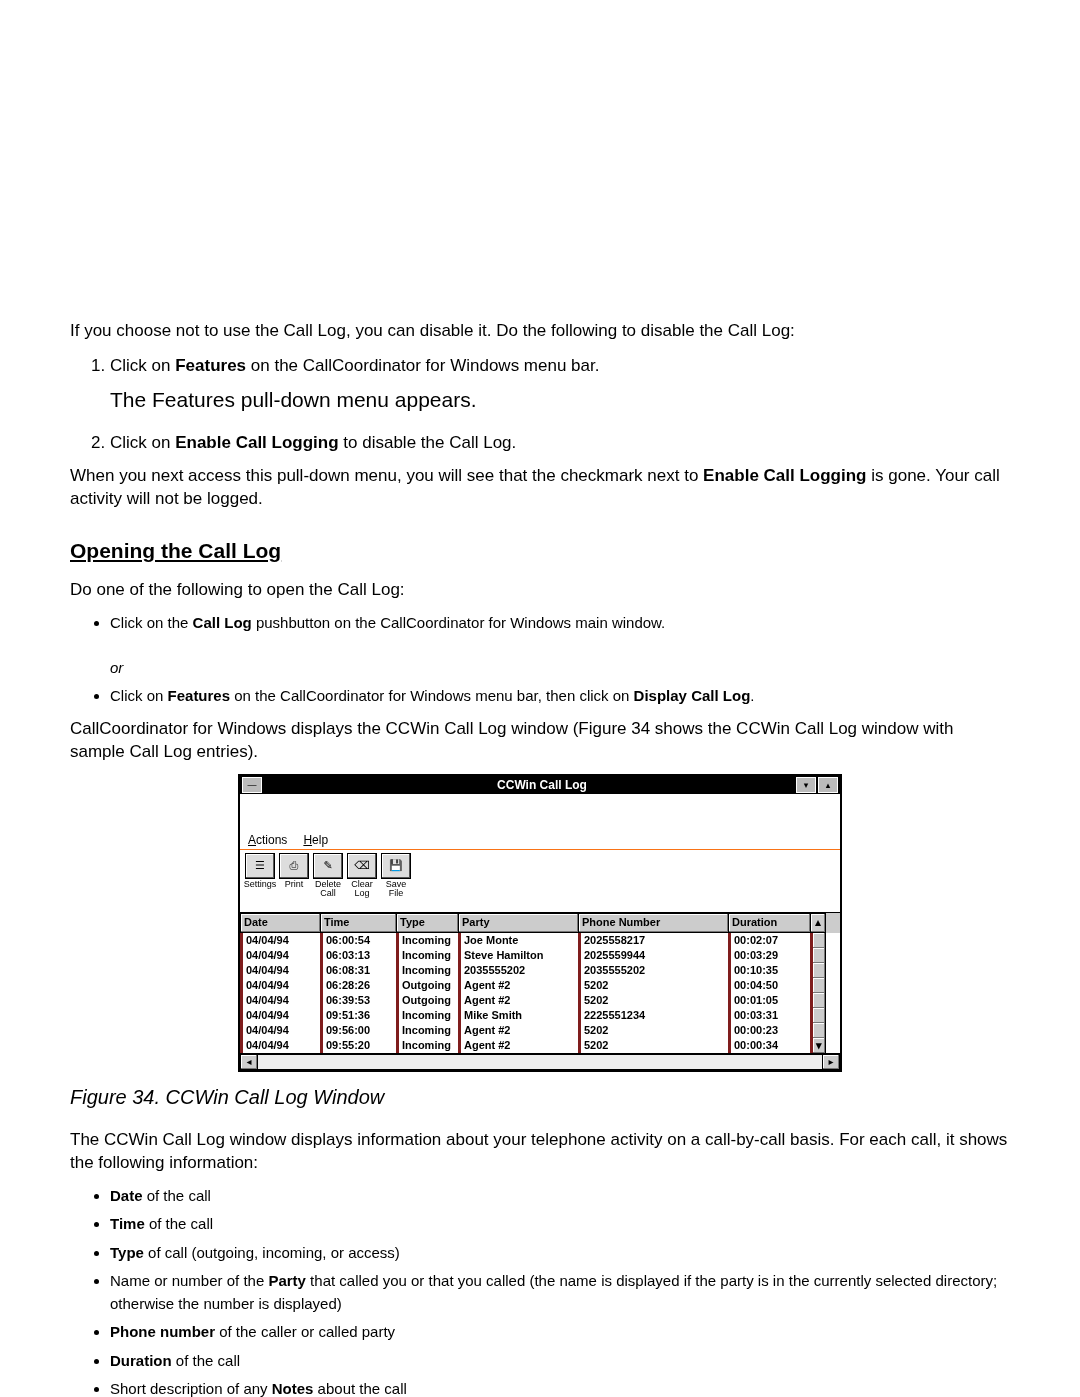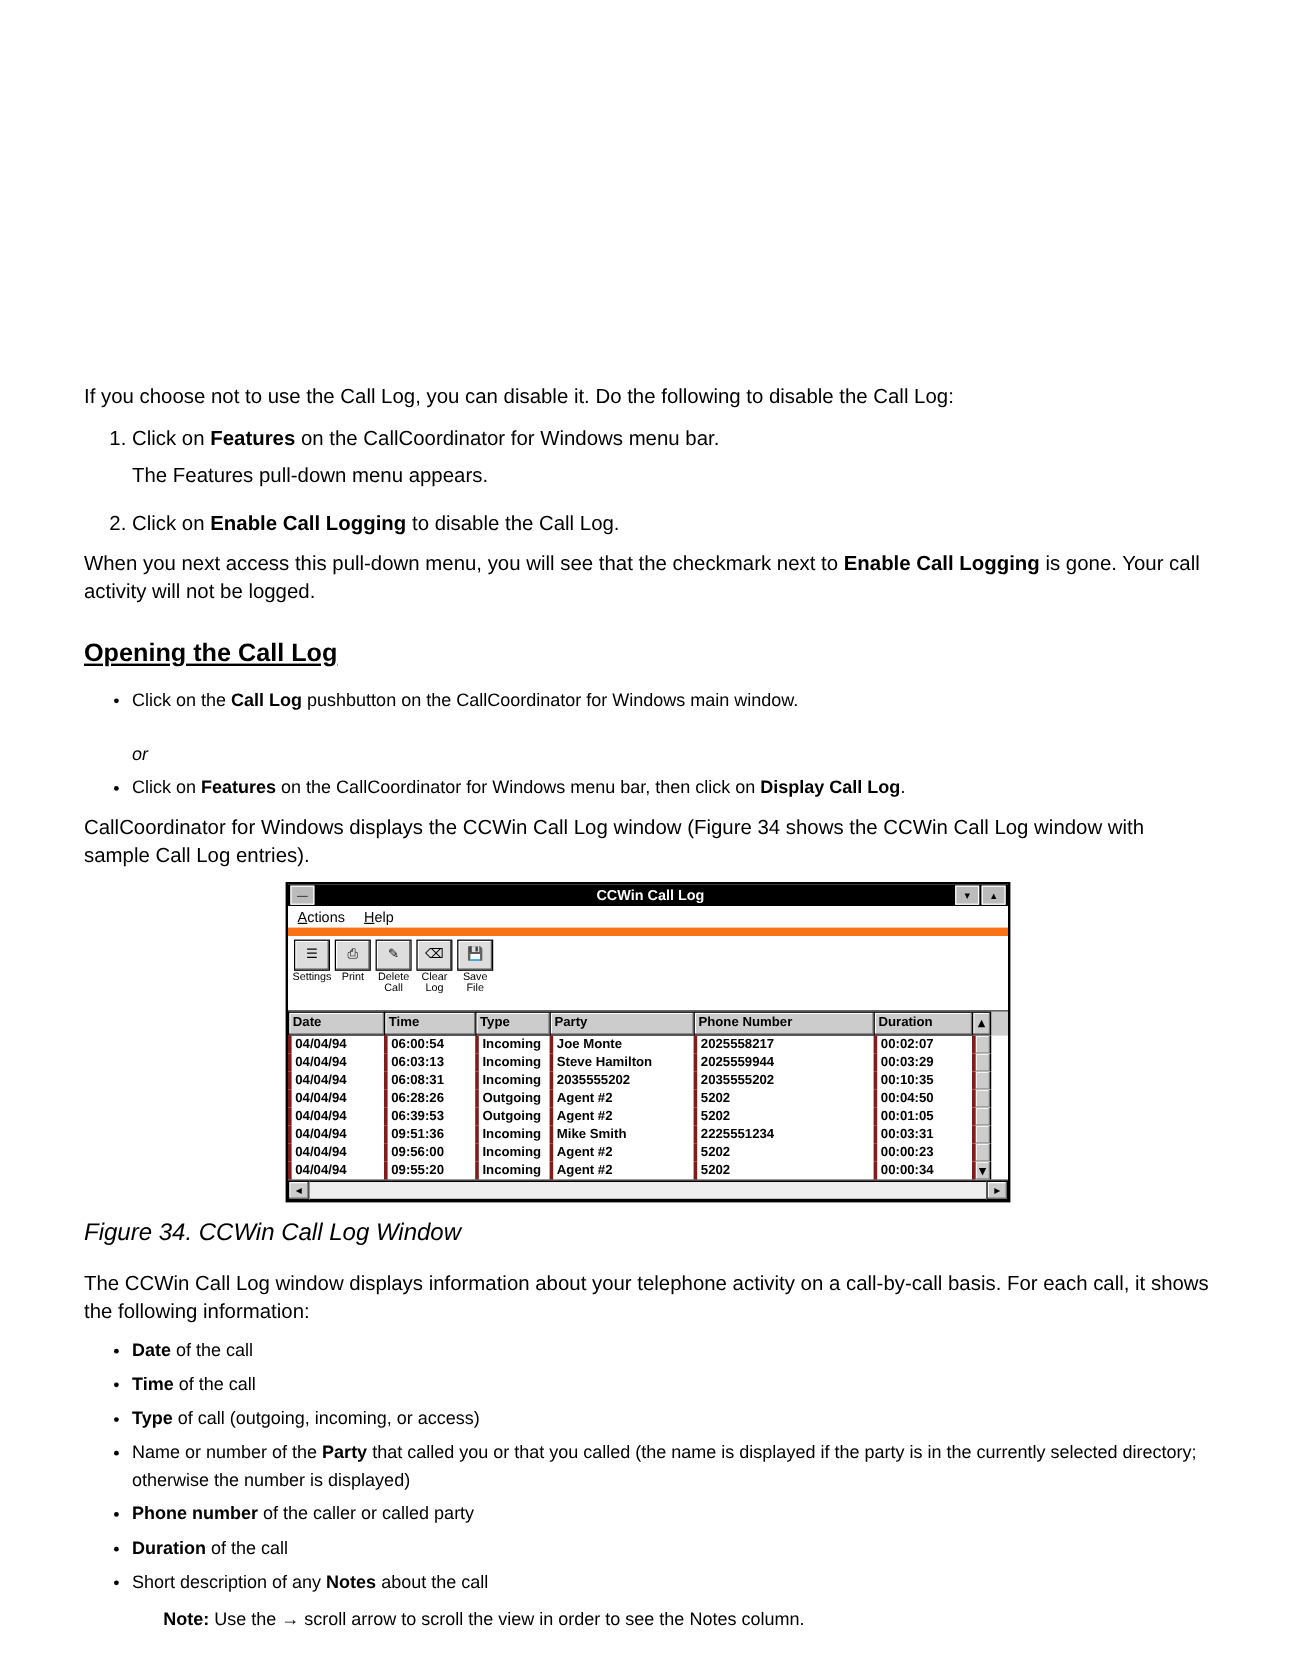--- a/index.html
+++ b/index.html
@@ -11,21 +11,21 @@
     width: 1080px;
   }
   .page {
     width: 1080px;
     padding: 320px 70px 50px 70px;
     box-sizing: border-box;
   }
   p { margin: 0 0 10px 0; line-height: 1.35; font-size: 17px; }
   ol.toplist { margin: 6px 0 10px 0; padding-left: 40px; }
   ol.toplist li { font-size: 17px; line-height: 1.5; margin-bottom: 4px; }
-  .indent-sub { margin: 6px 0 14px 26px; font-size: 17px; }
+  .indent-sub { margin: 6px 0 14px 26px; font-size: 21px; }
   h2.sec { font-size: 21px; font-weight: bold; margin: 28px 0 16px 0; text-decoration: underline; }
   ul.bul { list-style: disc; margin: 6px 0 10px 0; padding-left: 40px; }
   ul.bul li { font-size: 15px; line-height: 1.5; margin-bottom: 6px; }
   .ital { font-style: italic; }
   .bold { font-weight: bold; }
 
   
   .fig-wrap { text-align: center; margin: 10px 0 6px 0; }
   .ccwin {
     display: inline-block;
@@ -70,22 +70,23 @@
     margin: 2px 2px 2px 0;
     background: #bbb;
     border: 1px solid #fff;
     display: flex; align-items: center; justify-content: center;
     color:#000; font-size:9px;
   }
   .ccwin .menubar {
     display: flex;
     gap: 16px;
     padding: 2px 8px;
-    border-bottom: 7px solid #f97316;
+    border-bottom: 1px solid #f97316;
     font-size: 12px;
+    margin-top: 37px;
   }
   .ccwin .menubar .mitem .uline { text-decoration: underline; }
   .ccwin .toolbar {
     display: flex;
     padding: 3px 3px 0 3px;
     gap: 0;
     background:#fff;
   }
   .ccwin .toolbar .tb {
     width: 34px;
@@ -177,20 +178,21 @@
       <span>Click on </span><span class="bold">Enable Call Logging</span><span> to disable the Call Log.</span>
     </li>
   </ol>
 
   <p>
     <span>When you next access this pull-down menu, you will see that the checkmark next to </span><span class="bold">Enable Call Logging</span><span> is gone.  Your call activity will not be logged.</span>
   </p>
 
   <h2 class="sec">Opening the Call Log</h2>
 
+  <p>Do one of the following to open the Call Log:</p>
 
   <ul class="bul">
     <li>
       <span>Click on the </span><span class="bold">Call Log</span><span> pushbutton on the CallCoordinator for Windows main window.</span>
       <div class="ital" style="margin-top:22px;">or</div>
     </li>
     <li>
       <span>Click on </span><span class="bold">Features</span><span> on the CallCoordinator for Windows menu bar, then click on </span><span class="bold">Display Call Log</span><span>.</span>
     </li>
   </ul>

